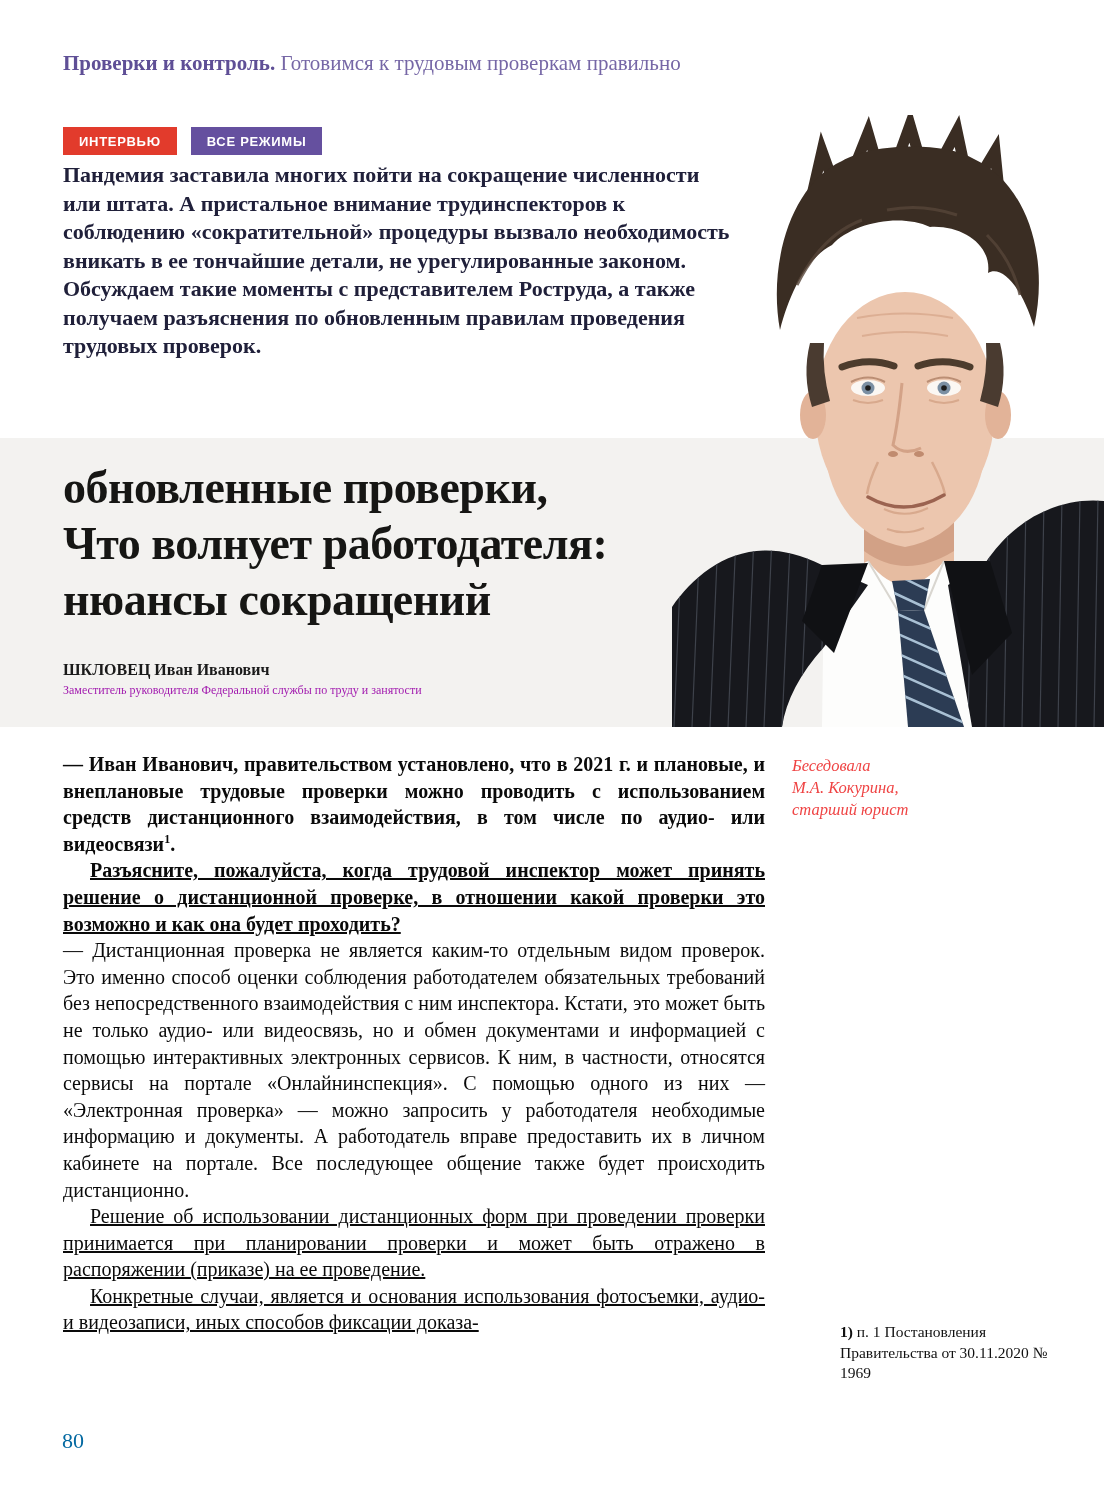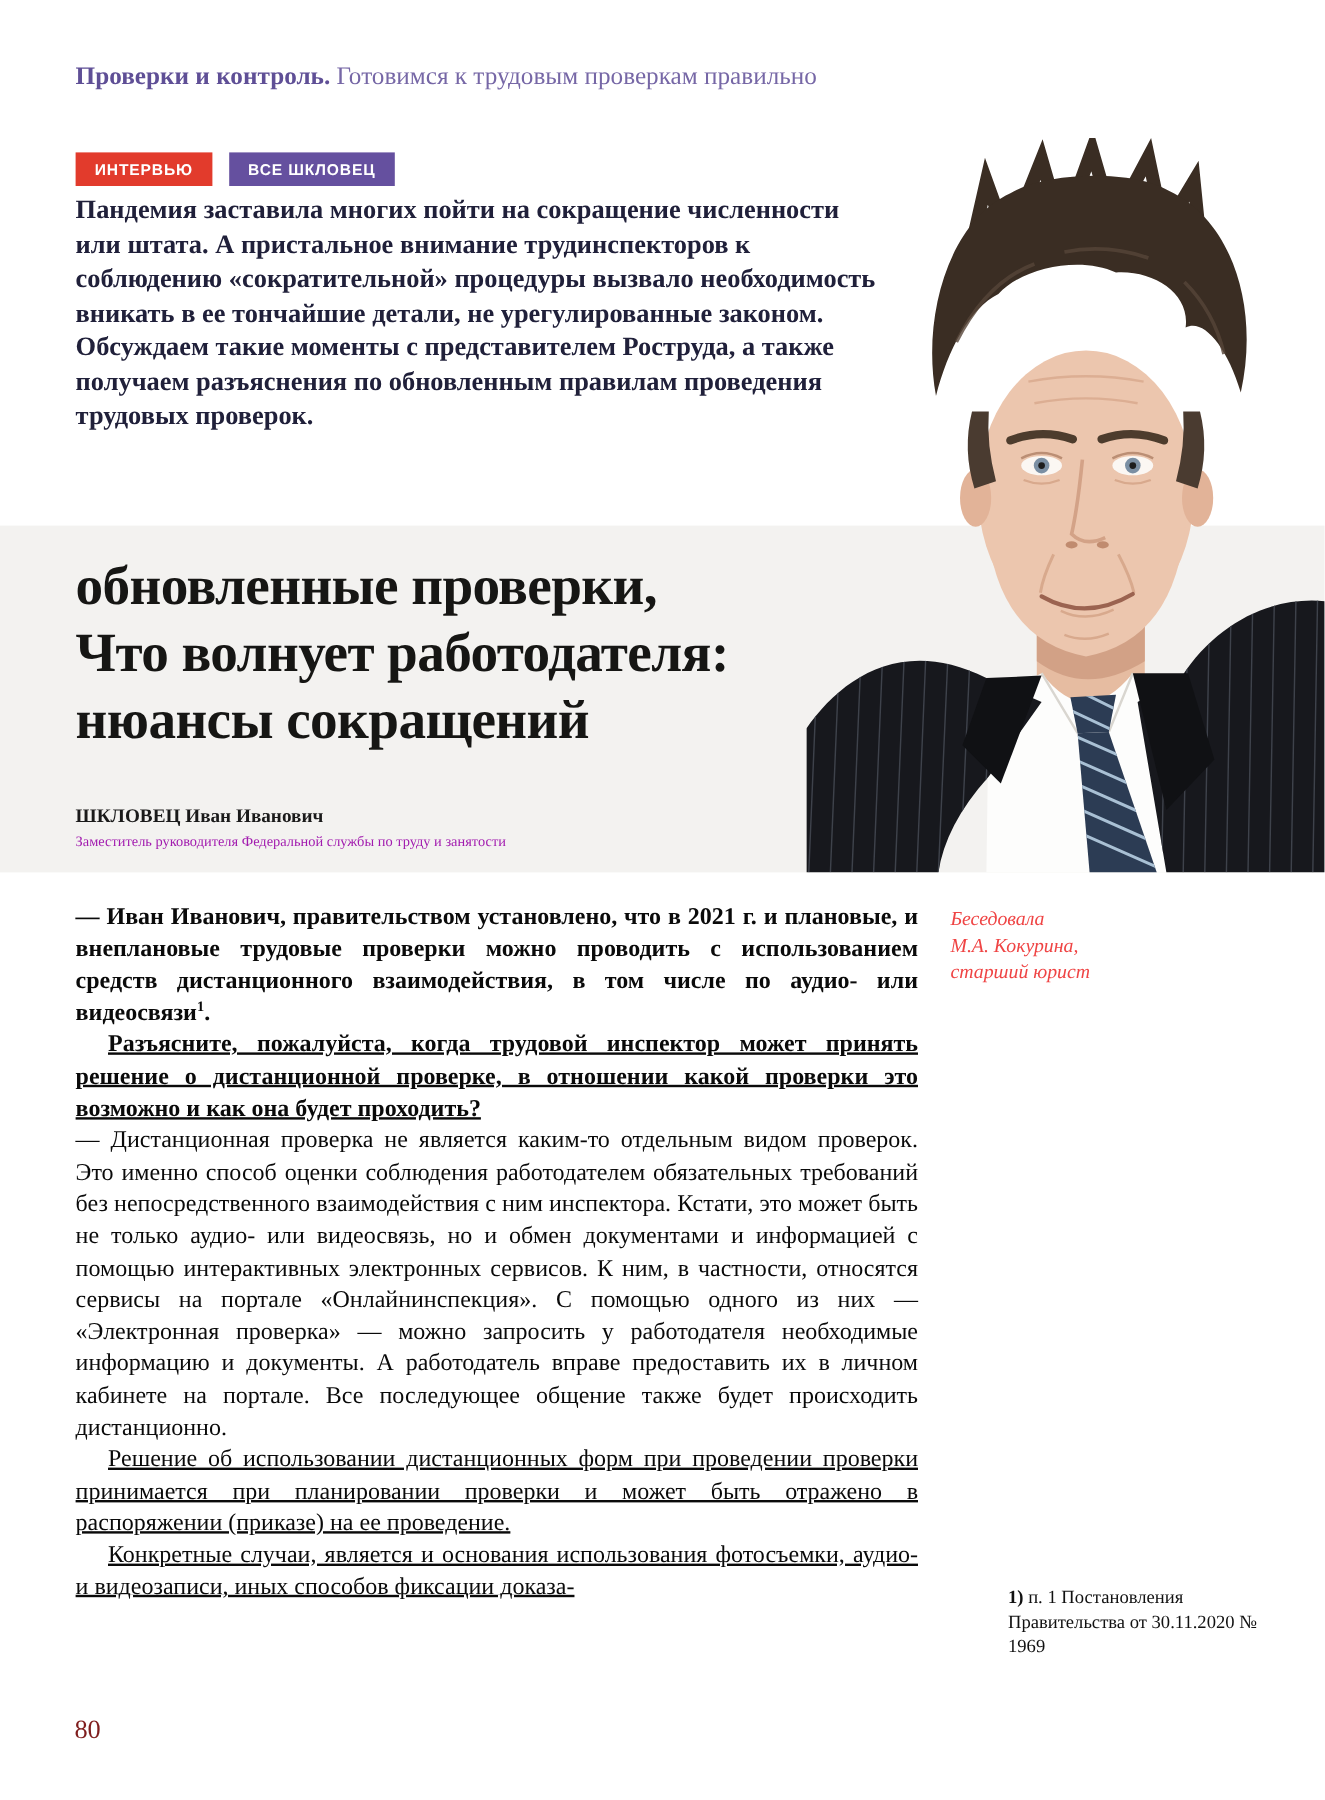--- a/index.html
+++ b/index.html
@@ -34,21 +34,21 @@
     color:#20203a;z-index:3;
   }
   
   .band{position:absolute;left:0;top:438px;width:1104px;height:289px;background:#f3f2f0;z-index:1;}
   .headline{
     position:absolute;left:63px;top:460px;z-index:4;
     font-weight:bold;font-size:46px;line-height:56px;letter-spacing:-0.5px;
     color:#161614;
   }
   .author{position:absolute;left:63px;top:659px;z-index:4;}
-  .author-name{font-weight:bold;font-size:16px;line-height:21px;color:#1a1a1a;margin-top:11px;}
+  .author-name{font-weight:bold;font-size:16px;line-height:21px;color:#1a1a1a;}
   .author-title{font-size:12px;line-height:20px;color:#a21caf;}
   
   .photo{position:absolute;left:672px;top:115px;width:432px;height:612px;z-index:2;}
   
   .body-col{
     position:absolute;left:63px;top:751px;width:702px;
     font-size:20px;line-height:26.6px;text-align:justify;color:#0a0a0a;z-index:3;
   }
   .body-col p{margin:0;}
   .body-col p.q{font-weight:bold;}
@@ -58,34 +58,34 @@
   .interviewer{
     position:absolute;left:792px;top:755px;width:250px;
     font-style:italic;font-size:16.5px;line-height:22px;color:#ef4444;z-index:3;
   }
   .footnote{
     position:absolute;left:792px;top:1322px;width:214px;
     font-size:15.5px;line-height:20.5px;color:#111;z-index:3;margin-left:48px;
   }
   .footnote .fn-marker{font-weight:bold;}
   
-  .page-num{position:absolute;left:62px;top:1428px;font-size:22px;color:#7f1d1d;z-index:3;}
+  .page-num{position:absolute;left:62px;top:1428px;font-size:22px;color:#0369a1;z-index:3;}
 </style>
 </head>
 <body>
 
 <div class="page">
 
   <div class="kicker">
     <span class="k-bold">Проверки и контроль.</span><span class="k-rest"> Готовимся к трудовым проверкам правильно</span>
   </div>
 
   <div class="badges">
     <span class="badge badge-red">ИНТЕРВЬЮ</span>
-    <span class="badge badge-purple">ВСЕ ШКЛОВЕЦ</span>
+    <span class="badge badge-purple">ВСЕ РЕЖИМЫ</span>
   </div>
 
   <div class="lead">Пандемия заставила многих пойти на сокращение численности или штата. А пристальное внимание трудинспекторов к соблюдению «сократительной» процедуры вызвало необходимость вникать в ее тончайшие детали, не урегулированные законом. Обсуждаем такие моменты с представителем Роструда, а также получаем разъяснения по обновленным правилам проведения трудовых проверок.</div>
 
   <div class="band"></div>
 
   <div class="photo">
     <svg viewBox="0 0 432 612" width="432" height="612" xmlns="http://www.w3.org/2000/svg">
       <defs>
         <clipPath id="clip-suit-left">

